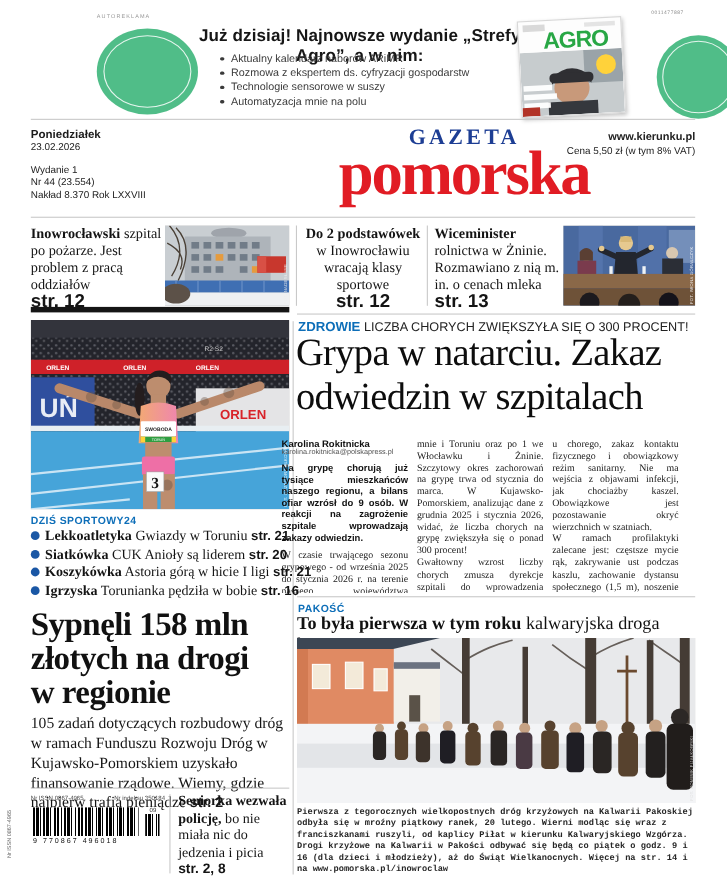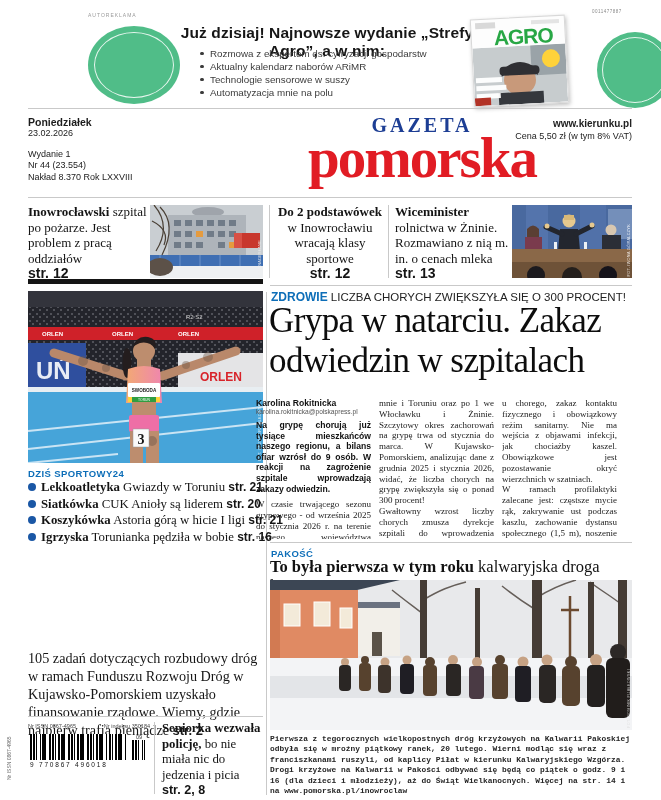--- a/index.html
+++ b/index.html
@@ -25,21 +25,21 @@
   
   .mast-small{font-size:9px;line-height:11.5px;color:#222;}
   .mast-day{font-size:10.5px;font-weight:bold;}
   .logo-top{font-family:"Liberation Serif",serif;font-size:20px;font-weight:bold;color:#1d3e94;letter-spacing:3px;text-align:center;}
   .logo-main{font-family:"Liberation Serif",serif;font-size:57px;font-weight:bold;color:#e11c24;letter-spacing:-2px;line-height:.9;text-align:center;}
   .mast-right{text-align:right;font-size:9px;line-height:12px;color:#222;}
   .mast-right b{font-size:10px;}
   
   .brief{font-family:"Liberation Serif",serif;font-size:13px;line-height:15.5px;color:#141414;}
   .brief b{font-weight:bold;}
-  .brief .pg{font-family:"Liberation Sans",sans-serif;font-weight:bold;font-size:14px;}
+  .brief .pg{font-family:"Liberation Sans",sans-serif;font-weight:bold;font-size:17px;}
   .photo{overflow:hidden;background:#ccc;}
   .credit{position:absolute;right:1px;bottom:2px;writing-mode:vertical-rl;transform:rotate(180deg);
           font-size:3.8px;color:#fff;opacity:.85;letter-spacing:.3px;}
   
   .sports-label{font-size:9.5px;font-weight:bold;color:#0d6eb8;letter-spacing:.4px;}
   .sport-item{font-family:"Liberation Serif",serif;font-size:12.8px;line-height:16.5px;color:#141414;white-space:nowrap;}
   .sport-item .dot{display:inline-block;width:8px;height:8px;border-radius:50%;background:#1a57a5;margin-right:5px;}
   .sport-item b{font-weight:bold;}
   .sport-item .pg{font-family:"Liberation Sans",sans-serif;font-weight:bold;font-size:12px;}
   
@@ -74,22 +74,22 @@
 
   <div class="abs ad-label" style="left:88px;top:12px;">AUTOREKLAMA</div>
 
   <div class="abs ad-circle" style="left:88px;top:26px;width:92px;height:78px;">
     <div class="ad-ring" style="left:6px;top:6px;right:6px;bottom:6px;"></div>
   </div>
 
   <div class="abs ad-headline" style="left:168px;top:24px;width:318px;">Już dzisiaj! Najnowsze wydanie „Strefy Agro”, a w nim:</div>
 
   <div class="abs ad-bullets" style="left:200px;top:47px;width:280px;">
+    <div>Aktualny kalendarz naborów ARiMR</div>
     <div>Rozmowa z ekspertem ds. cyfryzacji gospodarstw</div>
-    <div>Aktualny kalendarz naborów ARiMR</div>
     <div>Technologie sensorowe w suszy</div>
     <div>Automatyzacja mnie na polu</div>
   </div>
 
   <div class="abs agro-cover" style="left:472px;top:17px;width:93px;height:86px;">
     <div class="abs" style="left:4px;top:3px;width:20px;height:6px;background:#d9d9d9;"></div>
     <div class="abs" style="left:60px;top:3px;width:28px;height:4px;background:#e4e4e4;"></div>
     <div class="abs agro-title" style="left:22px;top:8px;">AGRO</div>
 
     <svg class="abs" style="left:0;top:28px;" width="93" height="58" viewBox="0 0 93 58">
@@ -295,20 +295,23 @@
   </div>
 
   <div class="abs sports-label" style="left:28px;top:468px;">DZIŚ SPORTOWY24</div>
   <div class="abs" style="left:28px;top:479px;width:238px;">
     <div class="sport-item"><span class="dot"></span><b>Lekkoatletyka</b><span> Gwiazdy w Toruniu </span><span class="pg">str. 21</span></div>
     <div class="sport-item"><span class="dot"></span><b>Siatkówka</b><span> CUK Anioły są liderem </span><span class="pg">str. 20</span></div>
     <div class="sport-item"><span class="dot"></span><b>Koszykówka</b><span> Astoria górą w hicie I ligi </span><span class="pg">str. 21</span></div>
     <div class="sport-item"><span class="dot"></span><b>Igrzyska</b><span> Torunianka pędziła w bobie </span><span class="pg">str. 16</span></div>
   </div>
 
+  <div class="abs roads-h pre" style="left:28px;top:552px;width:240px;">Sypnęli 158 mln
+złotych na drogi
+w regionie</div>
   <div class="abs roads-t" style="left:28px;top:649px;width:238px;">
     <span>105 zadań dotyczących rozbudowy dróg w ramach Funduszu Rozwoju Dróg w Kujawsko-Pomorskiem uzyskało finansowanie rządowe. Wiemy, gdzie najpierw trafią pieniądze </span><span class="pg">str. 2</span>
   </div>
 
   <div class="rule" style="left:28px;top:716px;width:235px;"></div>
 
   <div class="abs issn-row" style="left:28px;top:723px;width:122px;">
     <span>Nr ISSN 0867-4965</span>
     <span>Nr indeksu 350184</span>
   </div>

